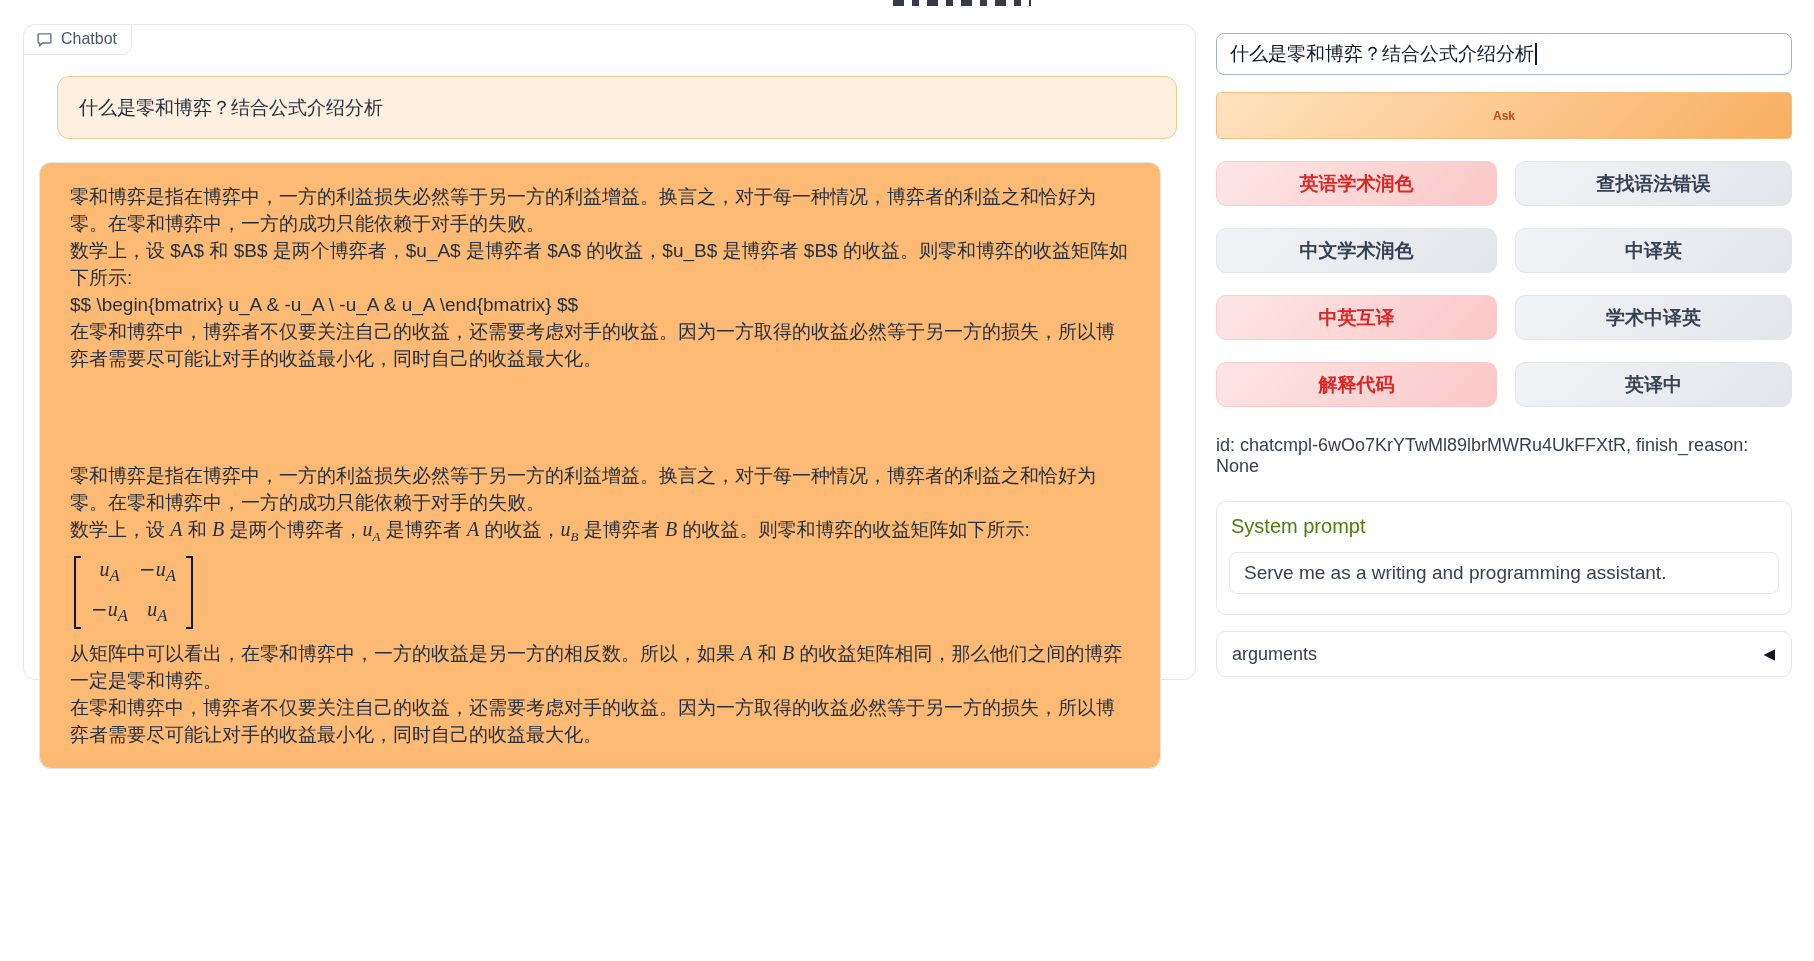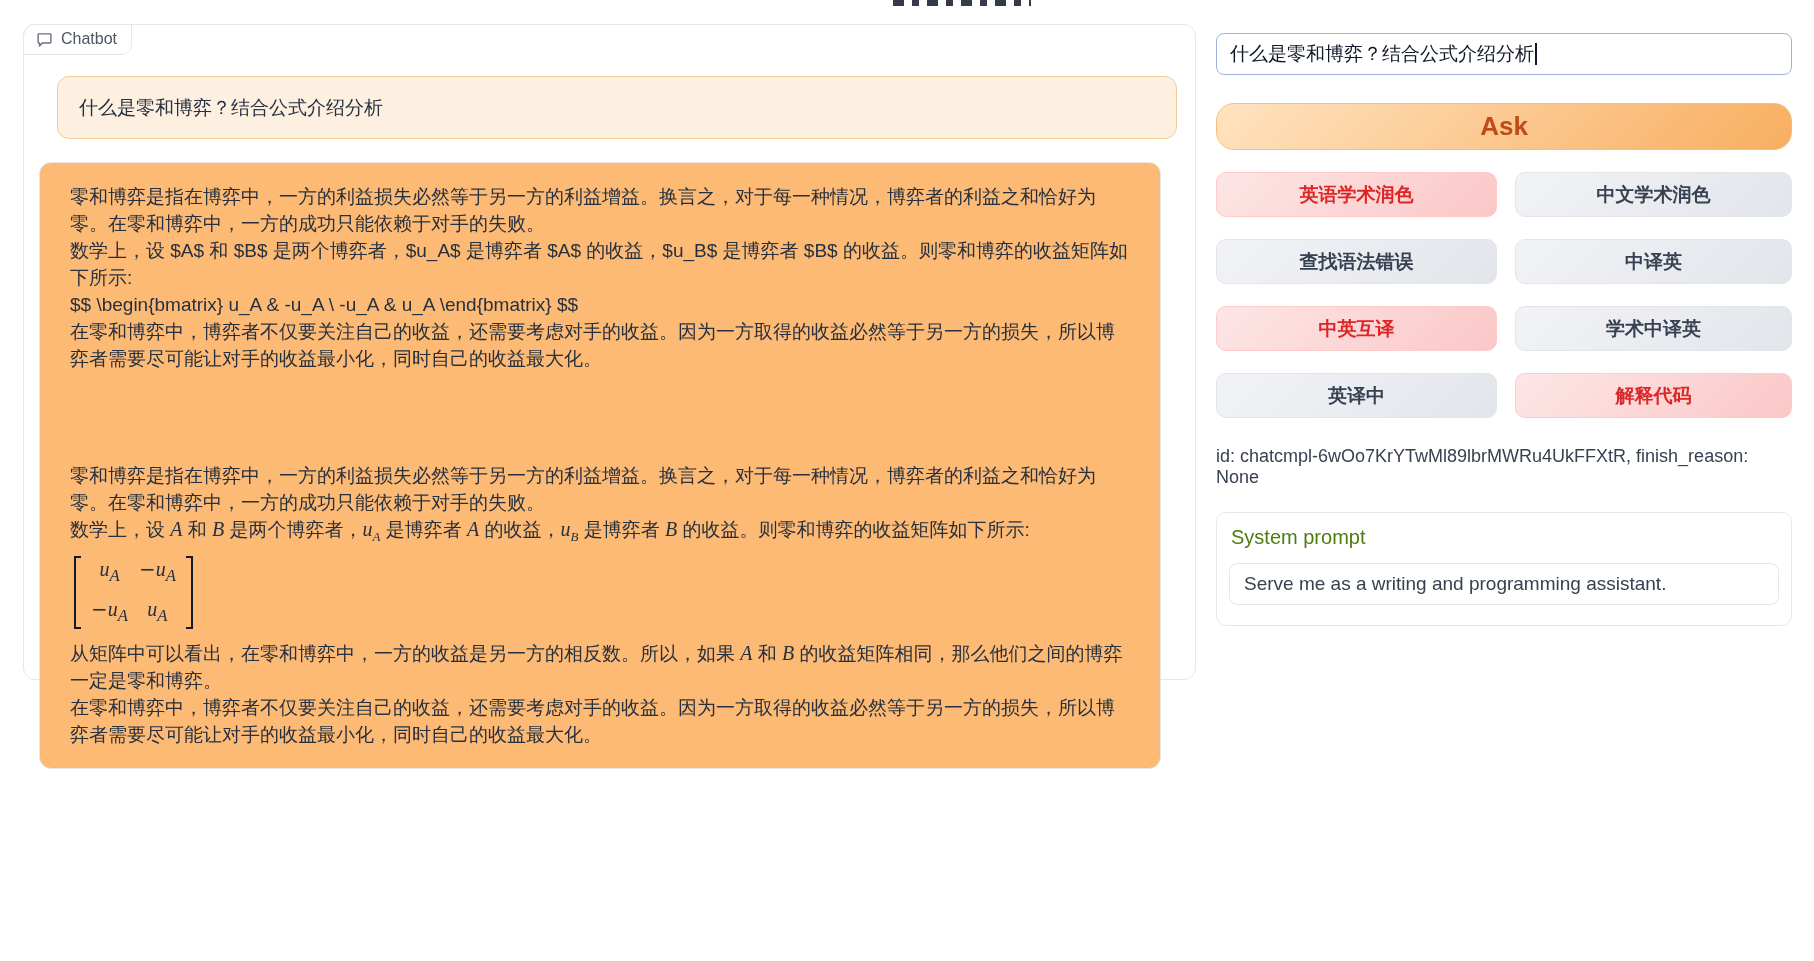--- a/index.html
+++ b/index.html
@@ -71,25 +71,25 @@
   
   .right-col{ position:absolute; left:1216px; top:33px; width:576px; }
   .question-box{
     width:100%; height:42px; background:#fff;
     border:1.5px solid #9fb2da; border-radius:8px;
     display:flex; align-items:center; padding:0 13px;
     font-size:19px; color:#111827;
   }
   .caret{ display:inline-block; width:1.5px; height:22px; background:#111827; margin-left:1px; }
   .ask-btn{
-    margin-top:28px; width:100%; height:47px;
+    margin-top:17px; width:100%; height:47px;
     background:linear-gradient(135deg,#ffe3c0 0%,#f8ae60 100%);
-    border:1px solid #f7bd7f; border-radius:18px;
+    border:1px solid #f7bd7f; border-radius:5px;
     display:flex; align-items:center; justify-content:center;
-    font-size:26px; font-weight:700; color:#bf4b18; cursor:pointer;
+    font-size:12px; font-weight:700; color:#bf4b18; cursor:pointer;
   }
   .btn-grid{
     margin-top:22px;
     display:grid; grid-template-columns:281px 277px;
     column-gap:18px; row-gap:22px;
   }
   .qbtn{
     height:45px; border-radius:10px;
     display:flex; align-items:center; justify-content:center;
     font-size:19px; font-weight:700; cursor:pointer;
@@ -178,32 +178,36 @@
     <span>什么是零和博弈？结合公式介绍分析</span>
     <span class="caret"></span>
   </div>
 
   <div class="ask-btn">
     <span>Ask</span>
   </div>
 
   <div class="btn-grid" id="btn-grid">
       <button class="qbtn pink">英语学术润色</button>
+      <button class="qbtn gray">查找语法错误</button>
       <button class="qbtn gray">中文学术润色</button>
-      <button class="qbtn gray">查找语法错误</button>
       <button class="qbtn gray">中译英</button>
       <button class="qbtn pink">中英互译</button>
       <button class="qbtn gray">学术中译英</button>
+      <button class="qbtn pink">解释代码</button>
       <button class="qbtn gray">英译中</button>
-      <button class="qbtn pink">解释代码</button>
     </div>
 
   <div class="status-line">id: chatcmpl-6wOo7KrYTwMl89lbrMWRu4UkFFXtR, finish_reason: None</div>
 
   <div class="sys-group">
     <div class="sys-label">System prompt</div>
     <div class="sys-box">
       <span>Serve me as a writing and programming assistant.</span>
     </div>
   </div>
 
+  <div class="accordion">
+    <span>arguments</span>
+    <span class="acc-icon">◀</span>
+  </div>
 
 </div>
 
 </body></html>

